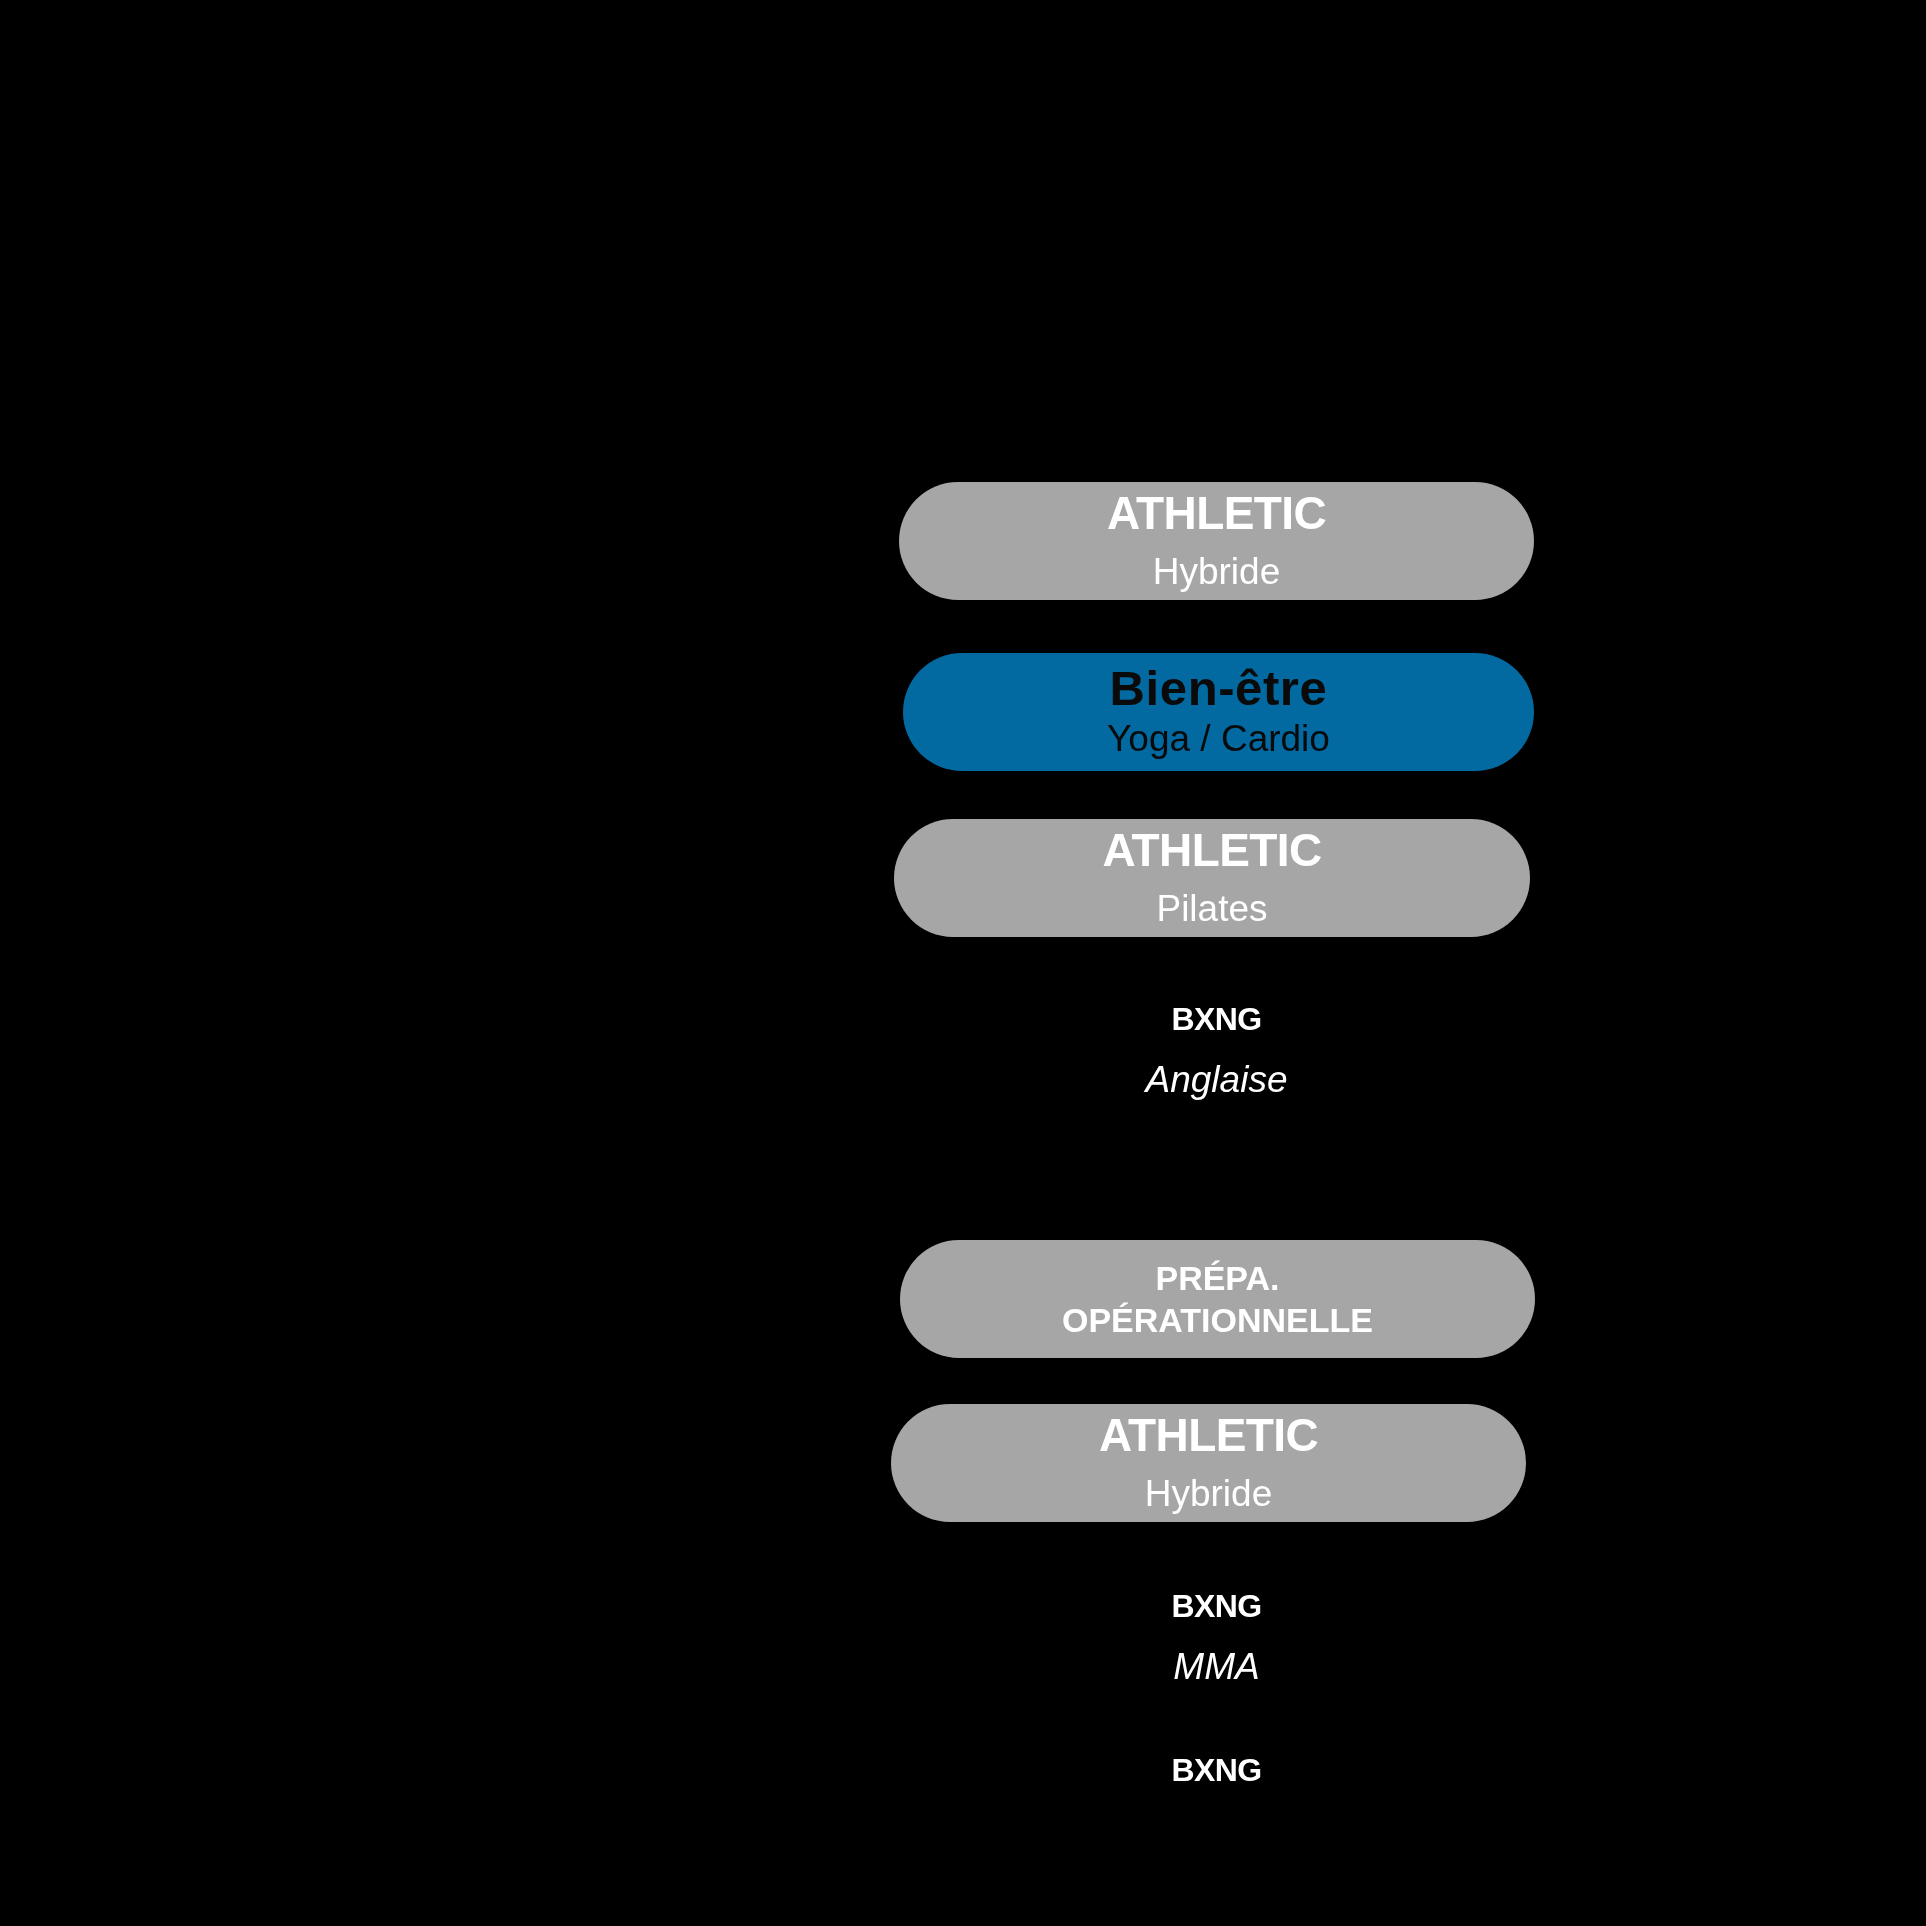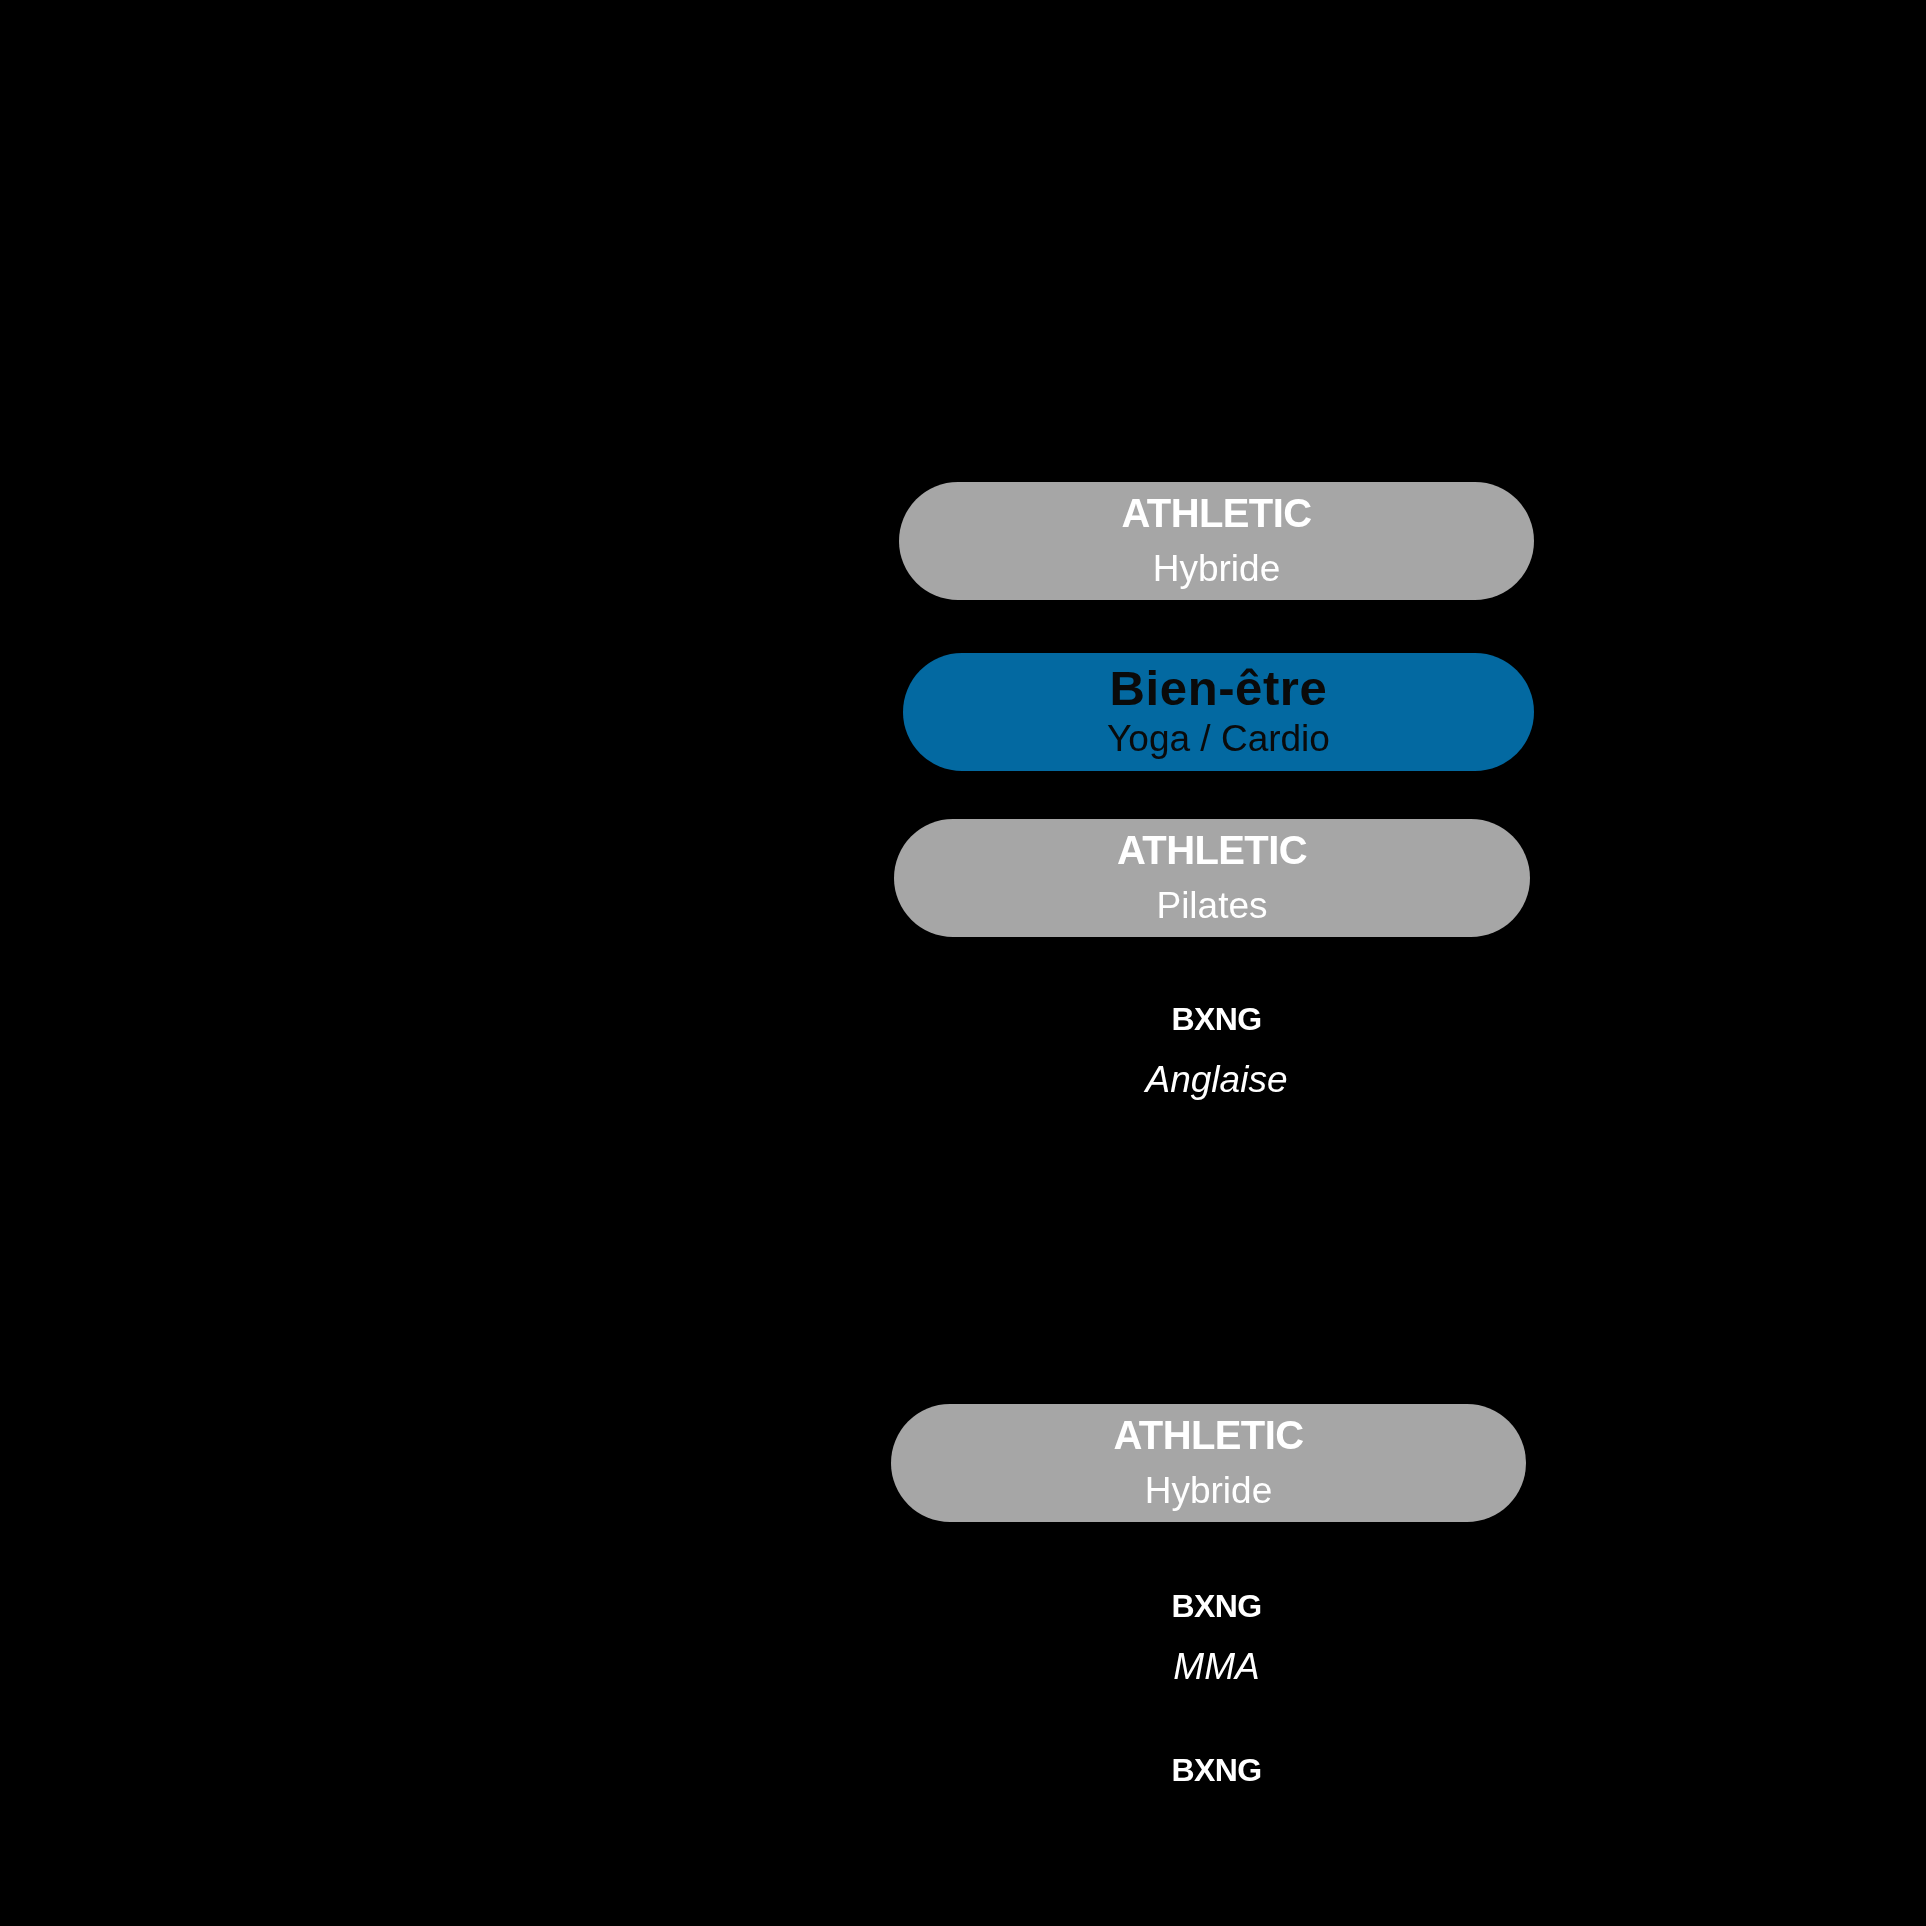--- a/index.html
+++ b/index.html
@@ -23,21 +23,21 @@
     justify-content: center;
     text-align: center;
     border-radius: 59px;
     box-sizing: border-box;
   }
   .pill--gray  { background: #a6a6a6; color: #ffffff; }
   .pill--white { background: #0369a1; color: #0a0a0a; }
 
   .title {
     font-weight: 700;
-    font-size: 40px;
+    font-size: 46px;
     line-height: 1;
     letter-spacing: -0.6px;
     white-space: nowrap;
   }
   .subtitle {
     font-weight: 400;
     font-size: 37px;
     line-height: 1.1;
     margin-top: 16px;
     white-space: nowrap;
@@ -88,20 +88,24 @@
   <div class="pill pill--gray pos-3">
     <div class="title">ATHLETIC</div>
     <div class="subtitle">Pilates</div>
   </div>
 
   <div class="label pos-4">
     <div class="title">BXNG</div>
     <div class="subtitle">Anglaise</div>
   </div>
 
+  <div class="pill pill--gray pill--prepa pos-5">
+    <div class="title">PRÉPA.</div>
+    <div class="title">OPÉRATIONNELLE</div>
+  </div>
 
   <div class="pill pill--gray pos-6">
     <div class="title">ATHLETIC</div>
     <div class="subtitle">Hybride</div>
   </div>
 
   <div class="label pos-7">
     <div class="title">BXNG</div>
     <div class="subtitle">MMA</div>
   </div>

